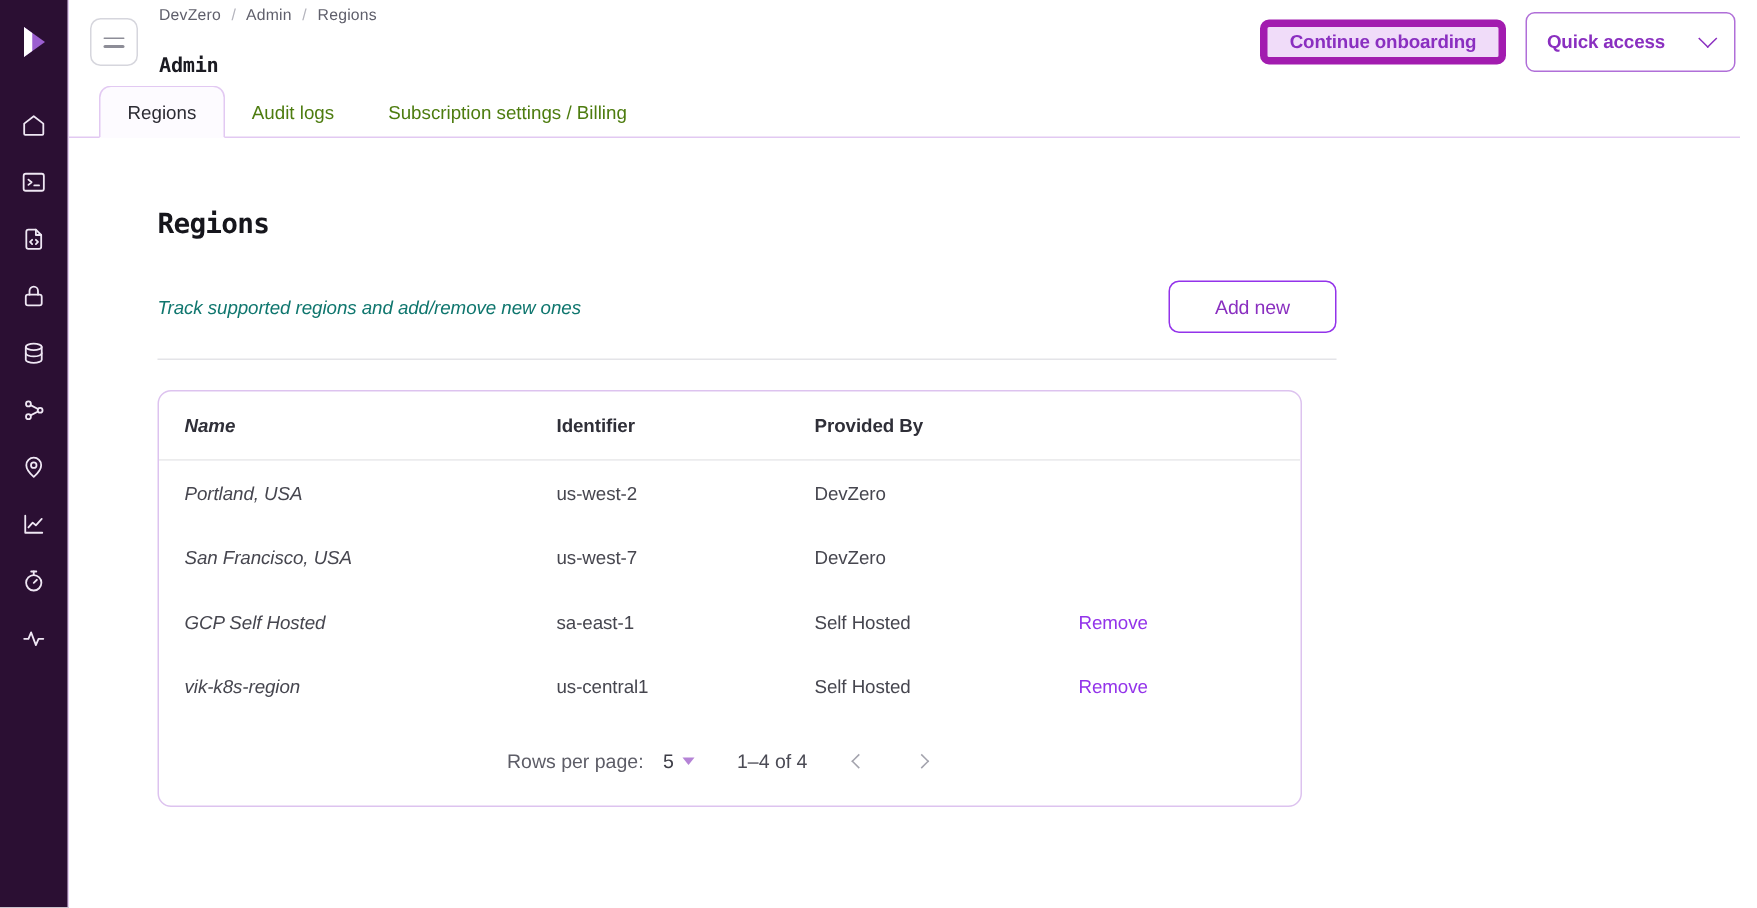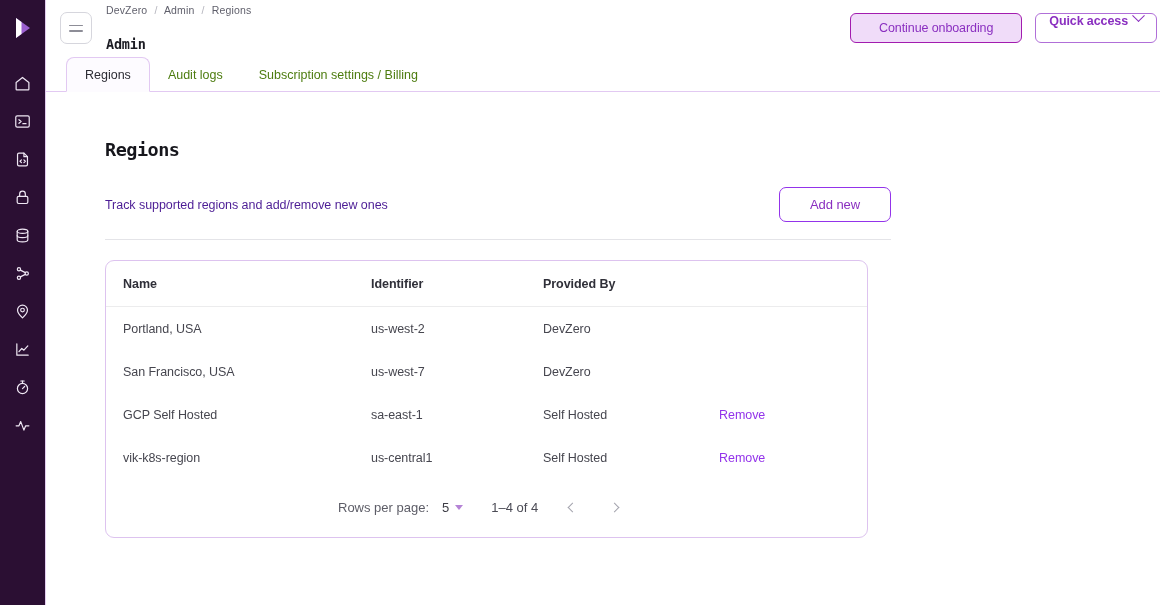--- a/index.html
+++ b/index.html
@@ -126,48 +126,49 @@
 
   .topbar-actions {
     margin-left: auto;
     display: flex;
     align-items: center;
     gap: 13px;
   }
 
   .btn-onboard {
     height: 30px;
-    padding: 0 28px;
+    padding: 0 15px;
     border-radius: 6px;
-    border: 1px solid #a21caf;
+    border: 5px solid #a21caf;
     background: #f0dcf9;
     color: #8a2fc0;
     font-size: 12.5px;
-    font-weight: 400;
+    font-weight: 700;
     letter-spacing: -0.1px;
     cursor: pointer;
     display: flex;
     align-items: center;
     white-space: nowrap;
     font-family: "Liberation Sans", sans-serif;
   }
 
   .btn-quick {
-    height: 30px;
+    height: 40px;
     padding: 0 13px;
     border-radius: 6px;
     border: 1px solid #b06fd8;
     background: #ffffff;
     color: #8a2fc0;
     font-size: 12.5px;
     font-weight: 700;
     letter-spacing: -0.1px;
     cursor: pointer;
     display: flex;
-    gap: 6px;
+    align-items: center;
+    gap: 24px;
     white-space: nowrap;
     font-family: "Liberation Sans", sans-serif;
   }
   .caret {
     width: 9px; height: 9px;
     border-right: 1.6px solid #8a2fc0;
     border-bottom: 1.6px solid #8a2fc0;
     transform: rotate(45deg) translate(-2px,-2px);
   }
 
@@ -227,22 +228,23 @@
   .section-bar {
     width: 786px;
     margin-top: 27px;
     display: flex;
     align-items: center;
     justify-content: space-between;
   }
 
   .section-desc {
     font-size: 12.5px;
-    color: #4c1d95;
+    color: #0f766e;
     letter-spacing: -0.05px;
+    font-style: italic;
   }
 
   .btn-add {
     height: 35px;
     min-width: 112px;
     padding: 0 18px;
     border-radius: 7px;
     border: 1.5px solid #9333ea;
     background: #ffffff;
     color: #8a2fc0;
@@ -288,21 +290,21 @@
     letter-spacing: -0.05px;
   }
 
   tbody td {
     font-size: 12.5px;
     color: #46464f;
     padding: 15px 0 14px 0;
     letter-spacing: -0.05px;
   }
 
-  .col-name    { width: 265px; padding-left: 17px !important; }
+  .col-name    { width: 265px; padding-left: 17px !important; font-style: italic; }
   .col-ident   { width: 172px; }
   .col-prov    { width: 176px; }
   .col-action  { width: auto; }
 
   tbody tr td.col-name { padding-left: 17px !important; }
 
   .remove-link {
     color: #9333ea;
     font-size: 12.5px;
     cursor: pointer;

